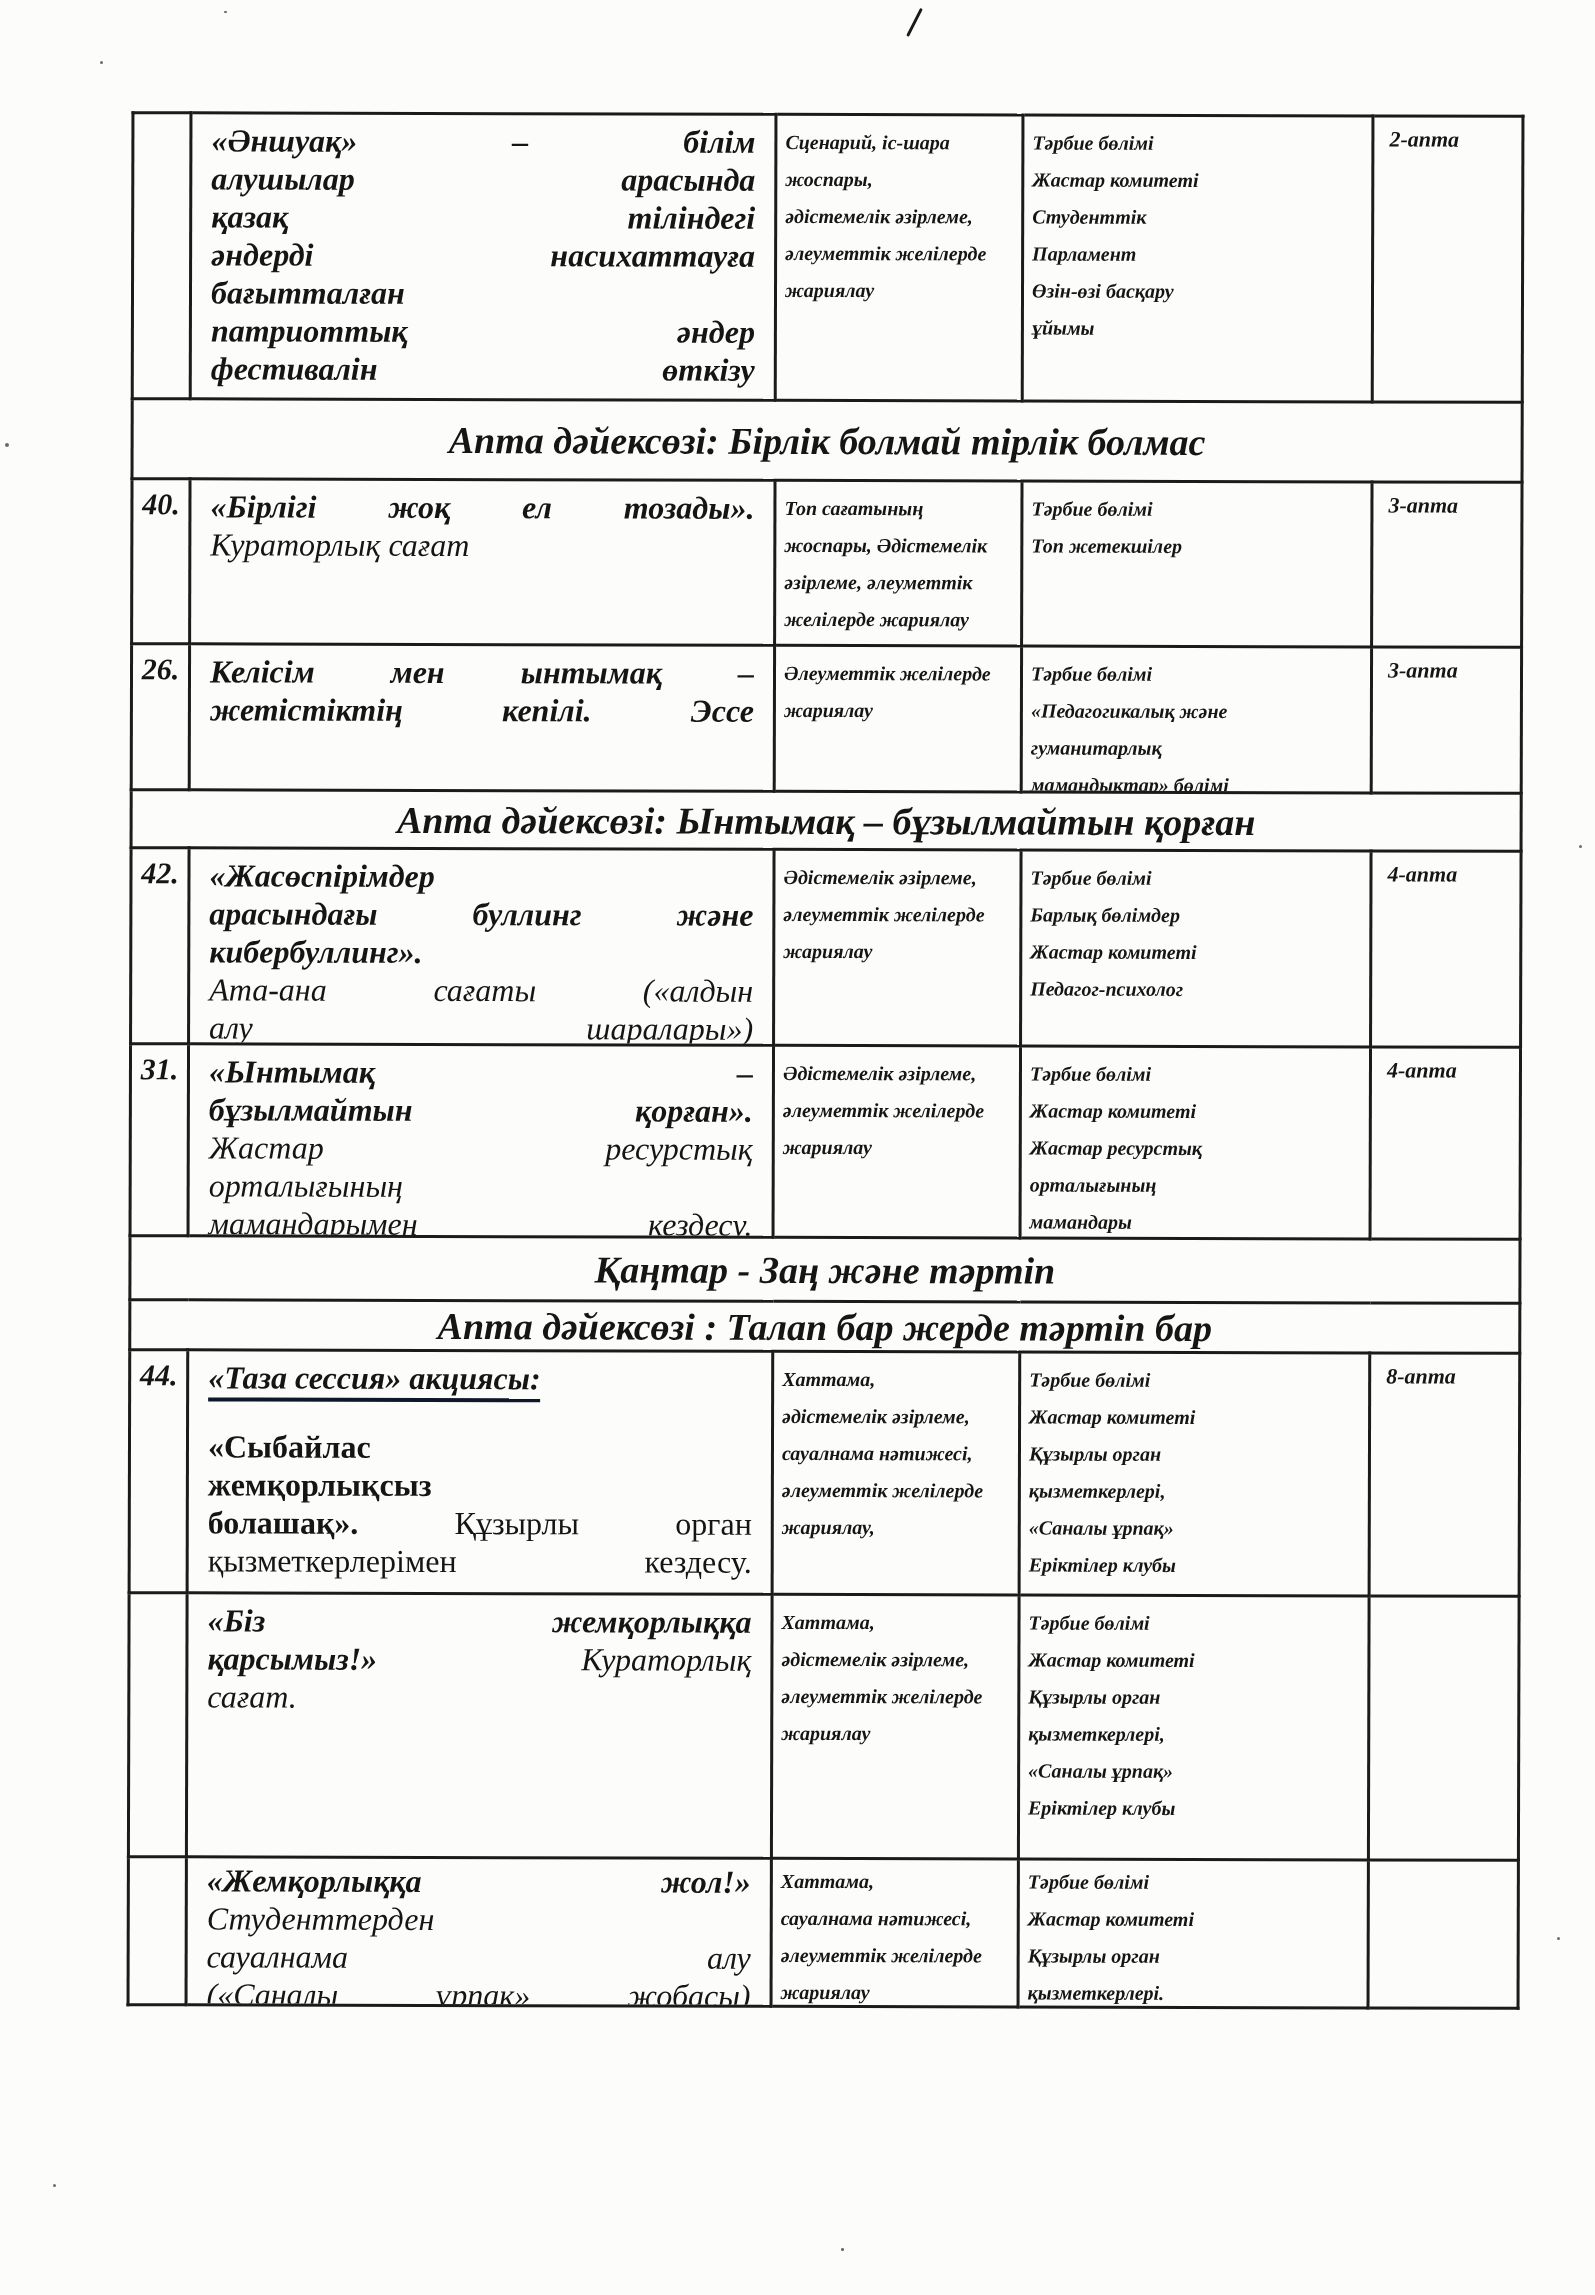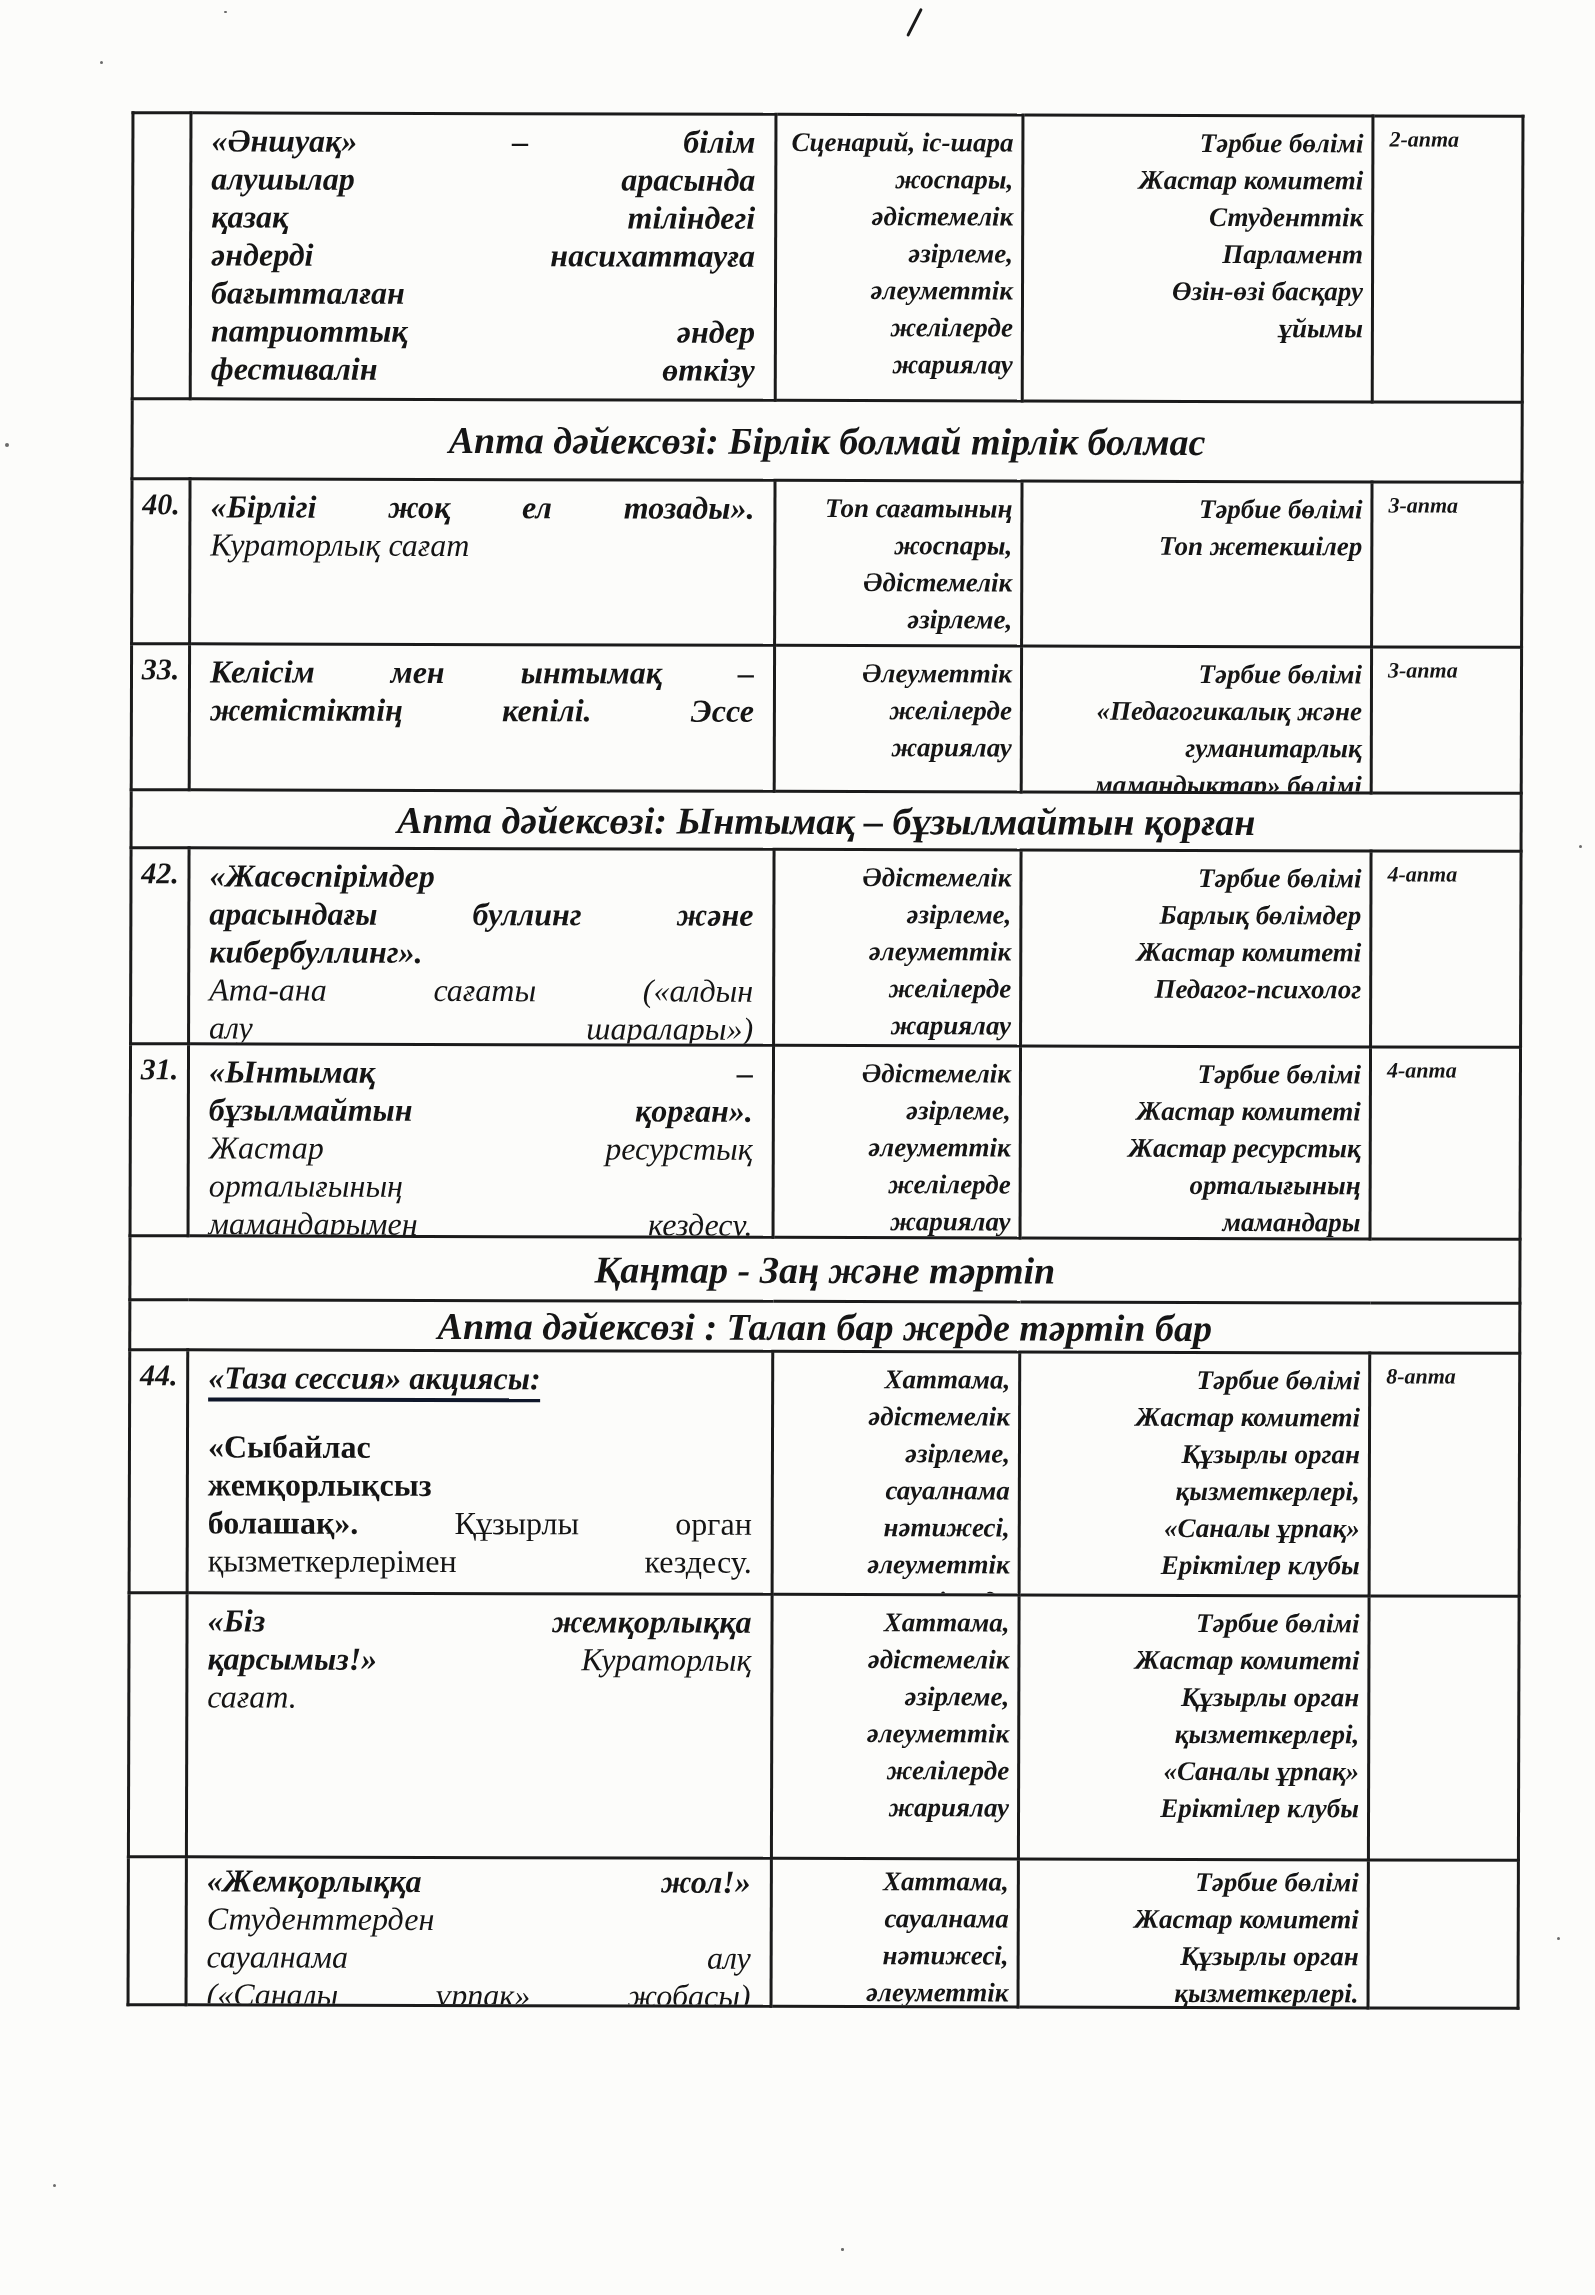--- a/index.html
+++ b/index.html
@@ -22,22 +22,22 @@
   tr.r40 .ch{height:162px;} tr.r41 .ch{height:143px;}
   tr.q2  .ch{height:55px;}  tr.r42 .ch{height:193px;}
   tr.r43 .ch{height:189px;} tr.m1 .ch{height:61px;}
   tr.q3  .ch{height:47px;}  tr.r44 .ch{height:240px;}
   tr.r45 .ch{height:261px;} tr.r46 .ch{height:145px;}
   
   .c-num .ch{padding-top:6.7px;text-align:center;
     font-style:italic;font-weight:bold;font-size:30px;}
   .c-act .ch{padding:6.7px 19px 0 19px;
     font-style:italic;font-size:32px;line-height:38px;}
-  .c-out .ch,.c-res .ch{padding:8px 8px 0 8px;text-align:right;
-    font-style:italic;font-weight:bold;font-size:27px;line-height:37px;
+  .c-out .ch,.c-res .ch{padding:8px 8px 0 8px;text-align:left;
+    font-style:italic;font-weight:bold;font-size:20px;line-height:37px;
     white-space:pre-line;}
   .c-week .ch{padding:9.4px 0 0 15px;
     font-style:italic;font-weight:bold;font-size:22px;}
   
   .merged .ch{display:flex;align-items:center;justify-content:center;
     font-style:italic;font-weight:bold;font-size:38px;}
   
   .seg{display:block;}
   .j{white-space:pre-line;text-align:justify;text-align-last:justify;}
   .jmix{white-space:pre-line;text-align:justify;text-align-last:justify;}
@@ -146,21 +146,21 @@
             <div class="ch">Тәрбие бөлімі
 Топ  жетекшілер</div>
           </td>
         <td class="c-week">
             <div class="ch">3-апта</div>
           </td>
       </tr>
 
       <tr class="r41">
         <td class="c-num">
-            <div class="ch">33.</div>
+            <div class="ch">26.</div>
           </td>
         <td class="c-act">
             <div class="ch">
           <div class="seg j b">Келісім мен ынтымақ –
 жетістіктің кепілі. Эссе</div>
         </div>
           </td>
         <td class="c-out">
             <div class="ch">Әлеуметтік желілерде
 жариялау</div>

